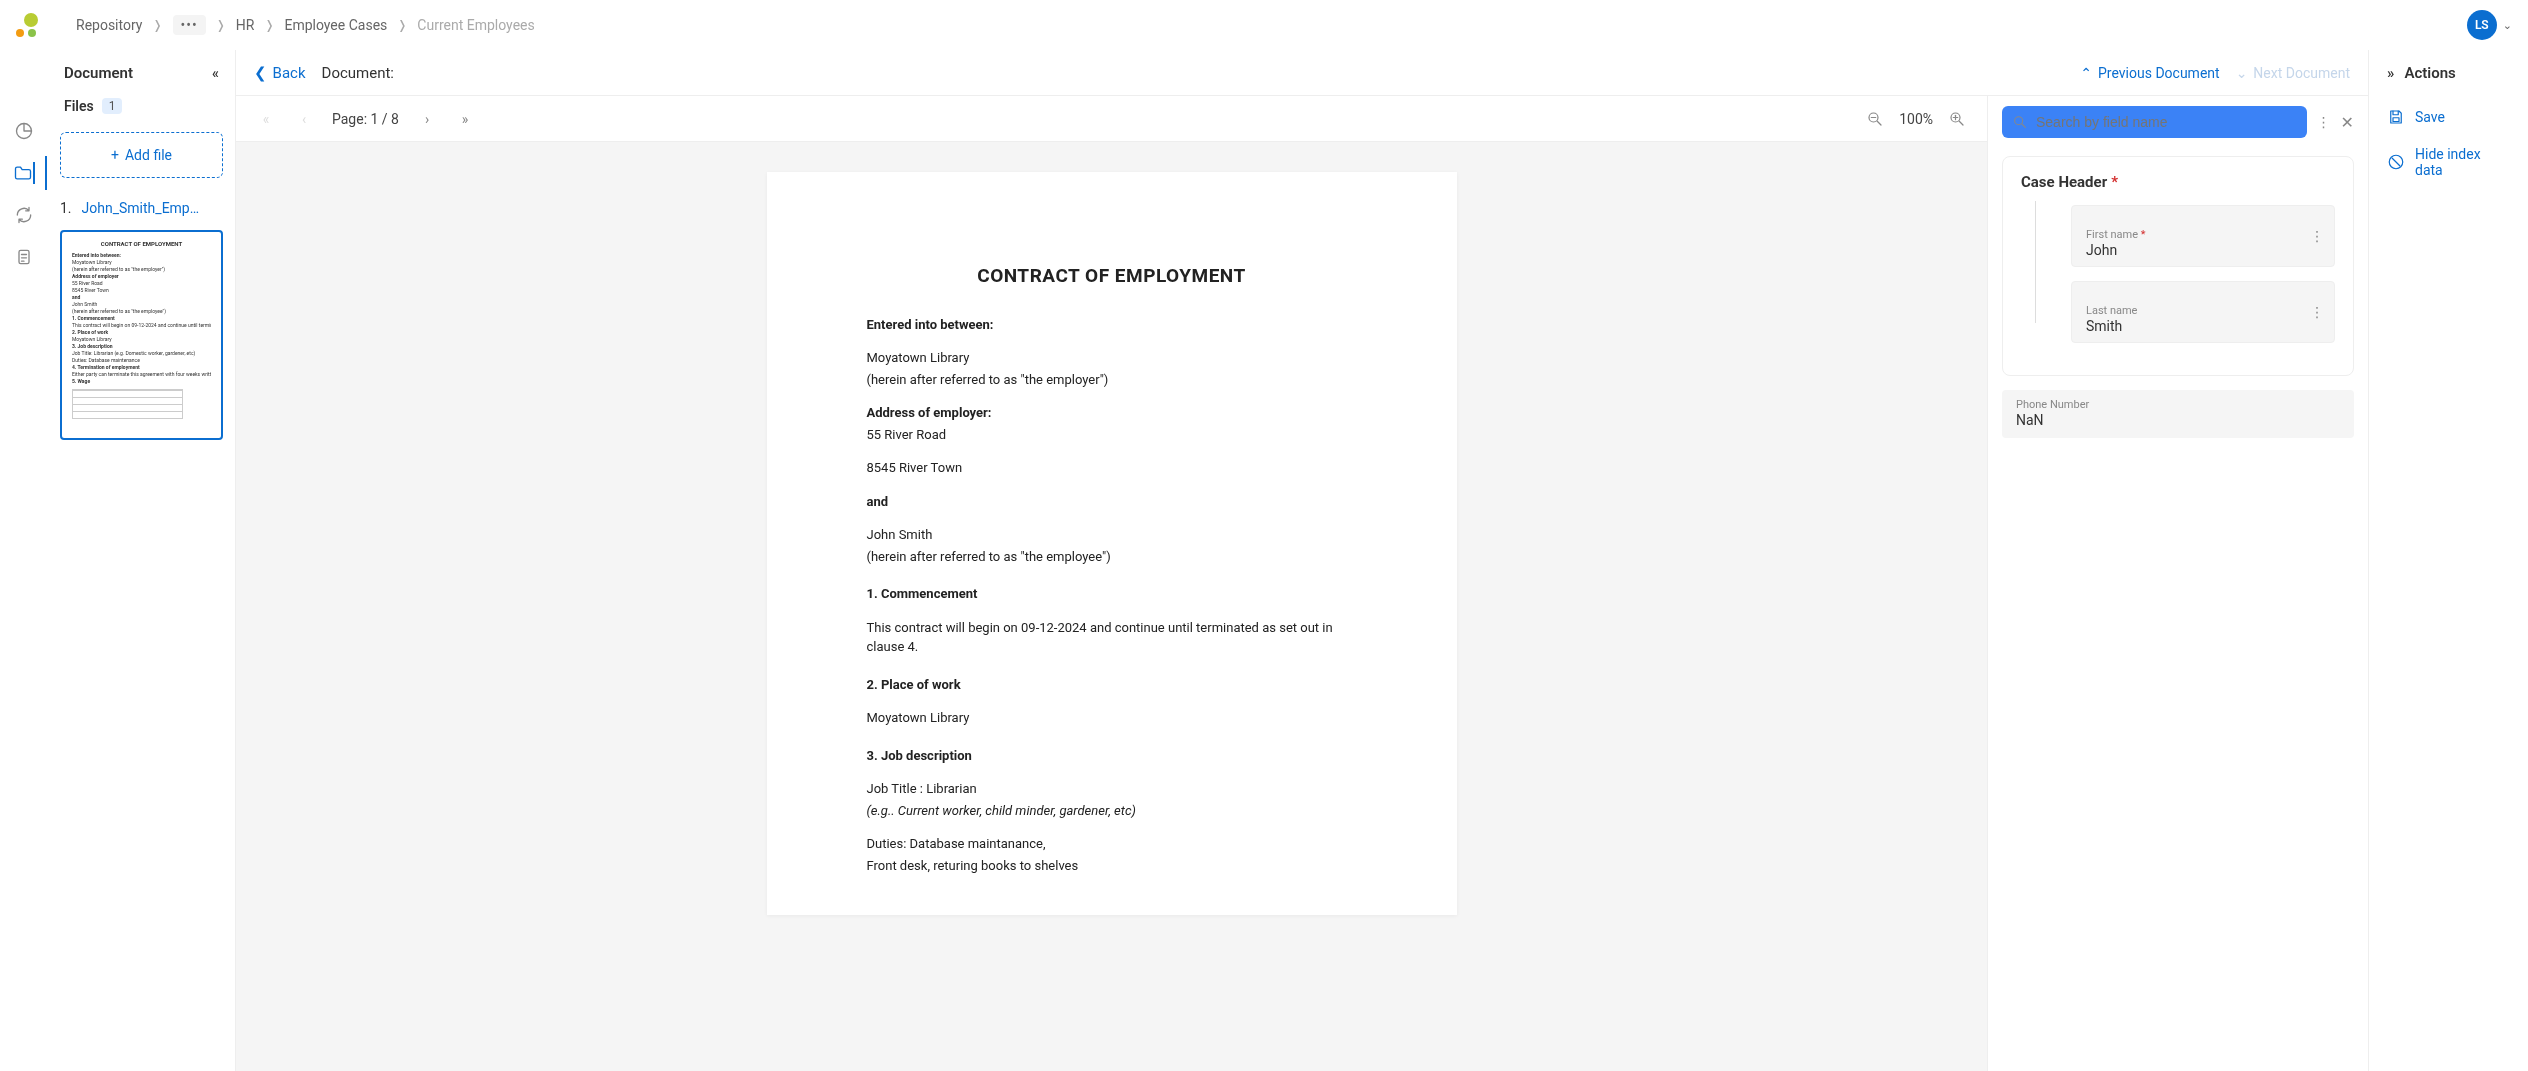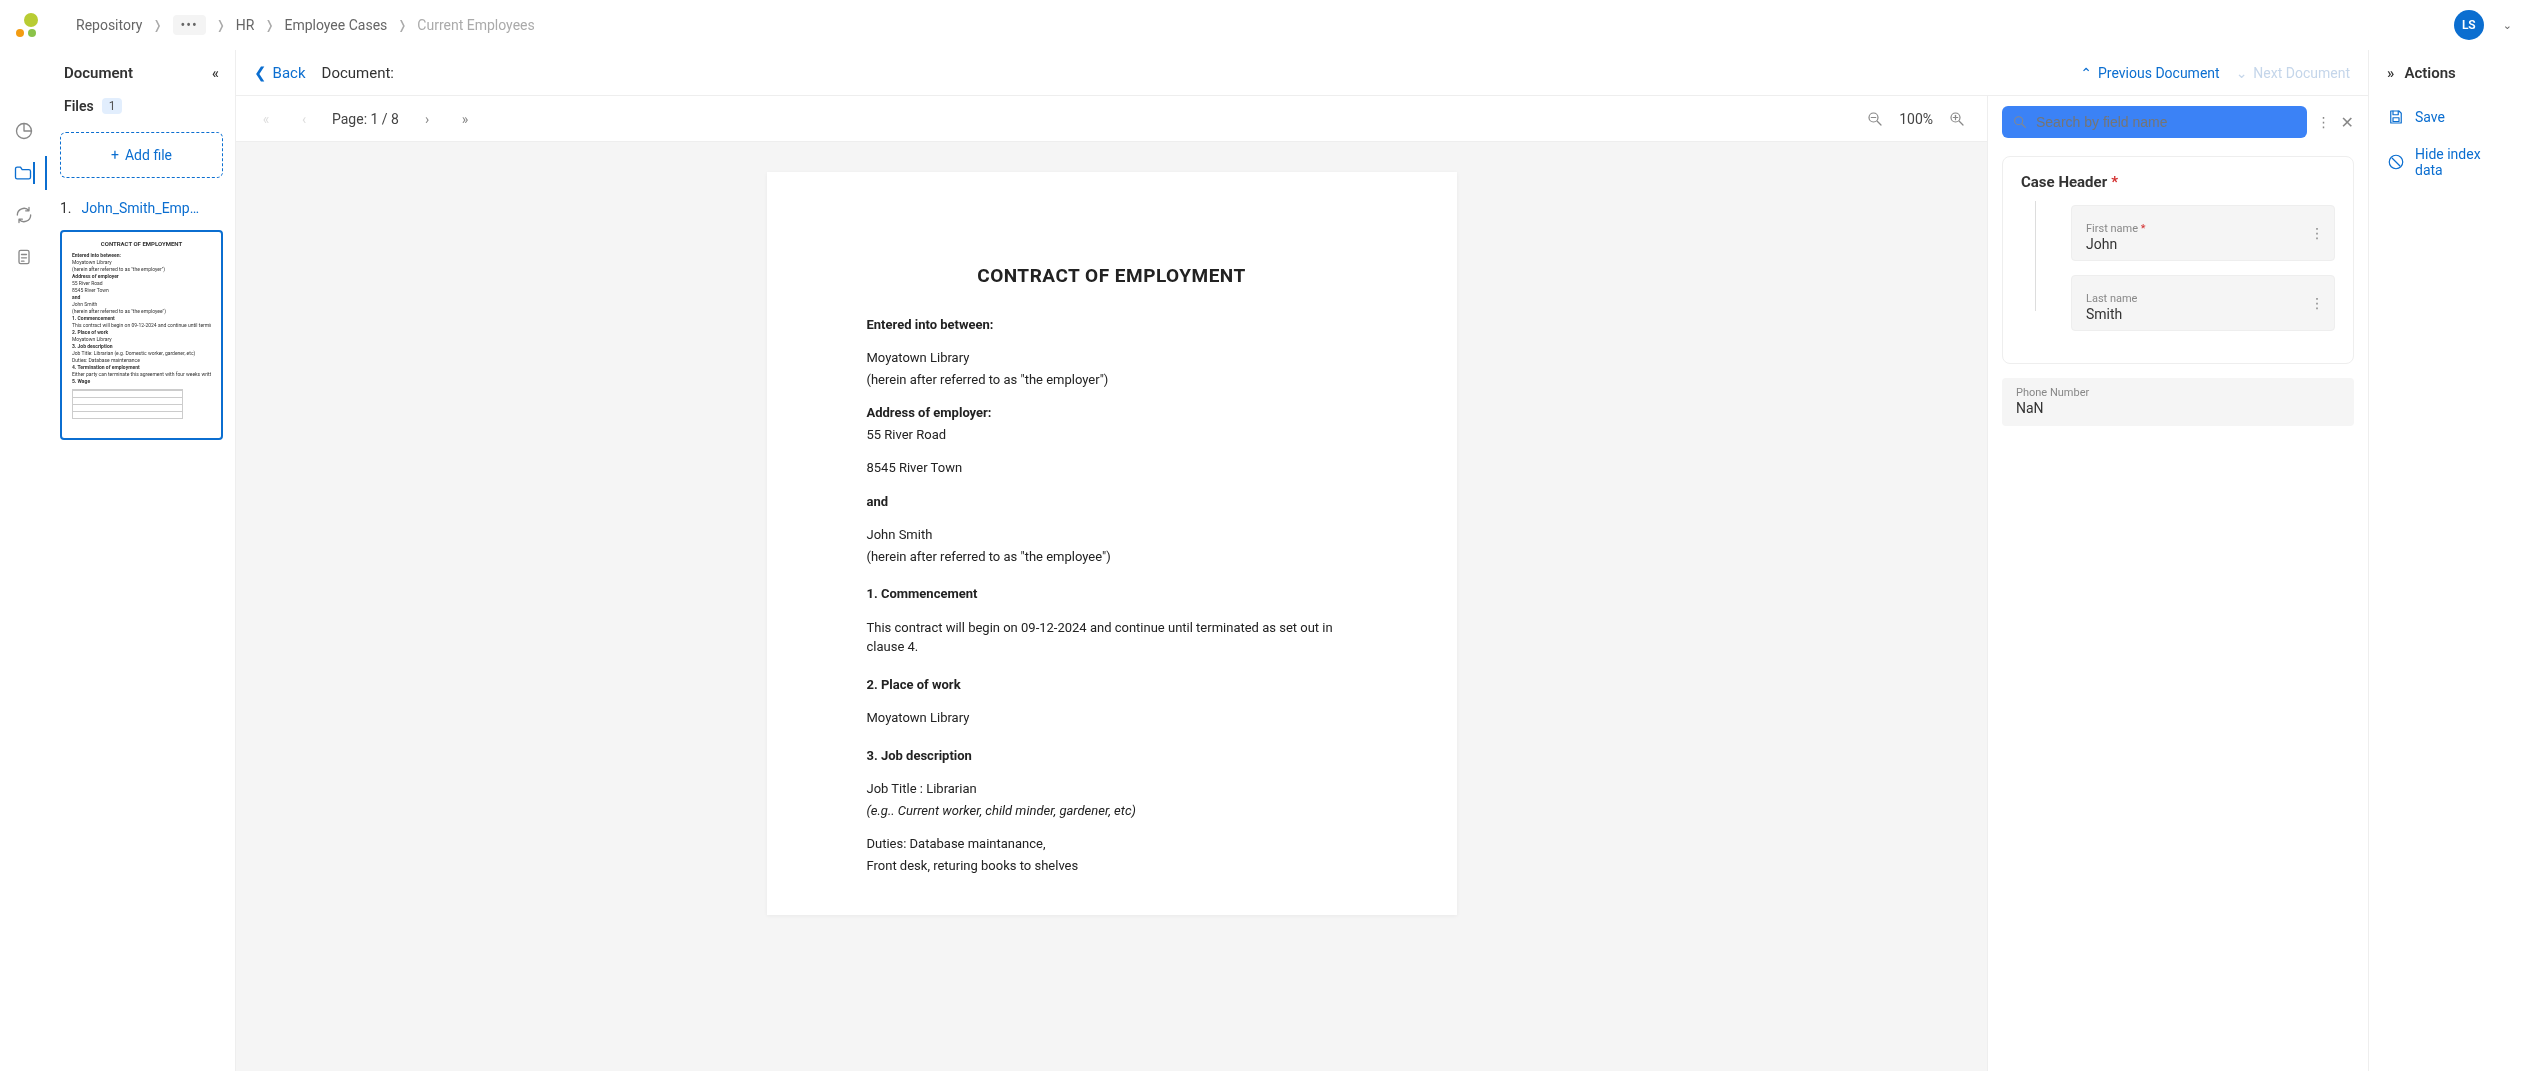--- a/index.html
+++ b/index.html
@@ -13,21 +13,21 @@
   .logo .d1 { width: 14px; height: 14px; background: #b8cc33; top: 0; left: 8px; }
   .logo .d2 { width: 8px; height: 8px; background: #f39c12; bottom: 0; left: 0; }
   .logo .d3 { width: 8px; height: 8px; background: #8bc34a; bottom: 0; left: 12px; }
   .breadcrumb { display: flex; align-items: center; gap: 10px; color: #666; font-size: 14px; }
   .breadcrumb .bc-item { cursor: pointer; }
   .breadcrumb .bc-current { color: #aaa; }
   .breadcrumb .chev { color: #aaa; font-size: 12px; }
   .breadcrumb .ellipsis { background: #f4f4f4; border-radius: 4px; padding: 2px 8px; letter-spacing: 1px;}
   .topbar-spacer { flex: 1; }
   .avatar { width: 30px; height: 30px; border-radius: 50%; background: #0b6ed0; color: #fff; display: flex; align-items: center; justify-content: center; font-size: 12px; font-weight: 600; }
-  .avatar-wrap { display: flex; align-items: center; gap: 19px; cursor: pointer; }
+  .avatar-wrap { display: flex; align-items: center; gap: 6px; cursor: pointer; }
   .avatar-wrap .chev { color: #666; font-size: 11px; }
 
   
   .main { flex: 1; display: flex; overflow: hidden; }
 
   
   .icon-rail { width: 48px; background: #fff; display: flex; flex-direction: column; align-items: center; gap: 20px; padding-top: 70px; }
   .rail-icon { width: 22px; height: 22px; color: #888; cursor: pointer; display: flex; align-items: center; justify-content: center; }
   .rail-icon.active { color: #0b6ed0; border-right: 2px solid #0b6ed0; padding-right: 0; position: relative;}
   .rail-icon.active::after { content:""; position:absolute; right:-14px; top:-6px; bottom:-6px; width:2px; background:#0b6ed0;}
@@ -83,21 +83,21 @@
 
   
   .index-panel { width: 380px; background:#fff; display:flex; flex-direction:column; overflow:hidden;}
   .index-search-row { display:flex; align-items:center; padding:10px 14px; gap:10px;}
   .search-box { flex:1; display:flex; align-items:center; gap:8px; background:#3b82f6; border-radius:6px; padding:8px 10px;}
   .search-box input { border:none; background:transparent; outline:none; font-size:14px; color:#333; flex:1;}
   .index-body { flex:1; overflow:auto; padding: 8px 14px 20px;}
   .card { border:1px solid #eee; border-radius:8px; padding: 16px 18px 18px; margin-bottom:14px; background:#fff;}
   .card-title { font-weight:700; font-size:15px; margin-bottom:14px;}
   .req-star { color:#d32f2f; margin-left:4px;}
-  .field-box { background:#f5f5f5; border:1px solid #eee; border-radius:4px; padding:16px 14px 8px; margin-bottom:14px; position:relative;}
+  .field-box { background:#f5f5f5; border:1px solid #eee; border-radius:4px; padding:22px 14px 8px; margin-bottom:14px; position:relative;}
   .field-box.indent { margin-left:36px;}
   .field-label { font-size:11px; color:#888;}
   .field-value { font-size:14px; color:#333; margin-top:1px;}
   .field-more { position:absolute; right:10px; top:50%; transform:translateY(-50%); color:#888; cursor:pointer;}
   .tree-connector { position:relative; margin-left:14px;}
   .tree-connector::before { content:""; position:absolute; left:0; top:-4px; bottom:20px; width:1px; background:#ddd;}
   .field-box-plain { background:#f5f5f5; border-radius:4px; padding:8px 14px 10px; margin-bottom:12px; position:relative;}
   .cal-icon { position:absolute; right:12px; top:50%; transform:translateY(-50%); color:#666;}
 
   

